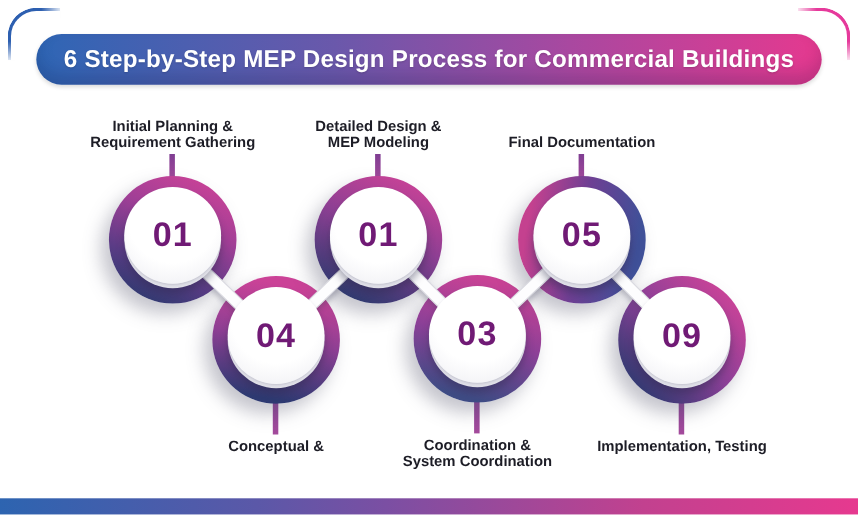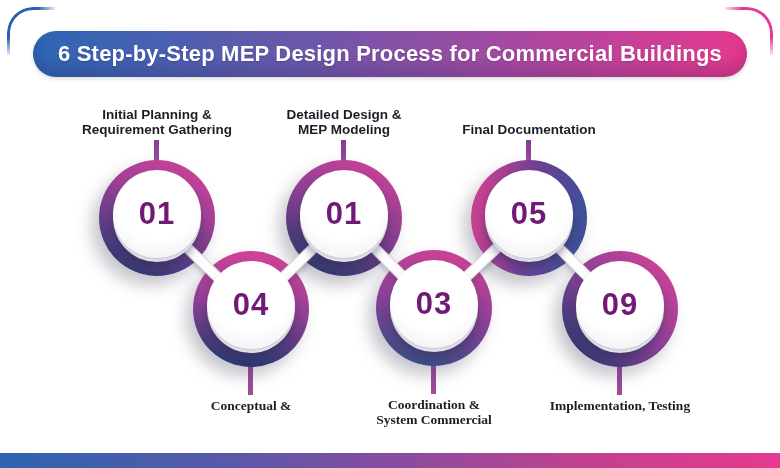--- a/index.html
+++ b/index.html
@@ -81,21 +81,21 @@
   }
   .step.top .stem    { top:-20px; height:28px; }
   .step.bottom .stem { bottom:-28px; height:32px; background:linear-gradient(180deg, #8a4296, #a44b9c); }
 
   .label {
     position:absolute; left:calc(50% - 130px); width:260px; text-align:center;
     font-size:13.5px; font-weight:bold; color:#1d1d26; line-height:15px; z-index:5;
   }
   .label span { display:block; }
   .step.top .label    { bottom:calc(100% + 23px); }
-  .step.bottom .label { top:calc(100% + 31px);font-family:Liberation Serif, serif; }
+  .step.bottom .label { top:calc(100% + 31px); }
 
   
   .connector {
     position:absolute; height:11px; background:#fdfdfe;
     border:1px solid #d9d9e0; border-radius:6px;
     box-shadow:0 3px 5px rgba(70,70,95,.28); z-index:3;
   }
   .c1 { left:138px; top:258px;  width:131px; transform:rotate(44deg); }
   .c2 { left:232px; top:258px;  width:131px; transform:rotate(-44deg); }
   .c3 { left:325px; top:257px;  width:128px; transform:rotate(45deg); }
@@ -158,21 +158,21 @@
     <div class="ring"></div>
     <div class="disc">
       <span class="num">01</span>
     </div>
   </div>
 
   <div class="step bottom s4">
     <div class="stem"></div>
     <div class="label">
       <span>Coordination &amp;</span>
-      <span>System Commercial</span>
+      <span>System Coordination</span>
     </div>
     <div class="ring"></div>
     <div class="disc">
       <span class="num">03</span>
     </div>
   </div>
 
   <div class="step top s5">
     <div class="stem"></div>
     <div class="label">

